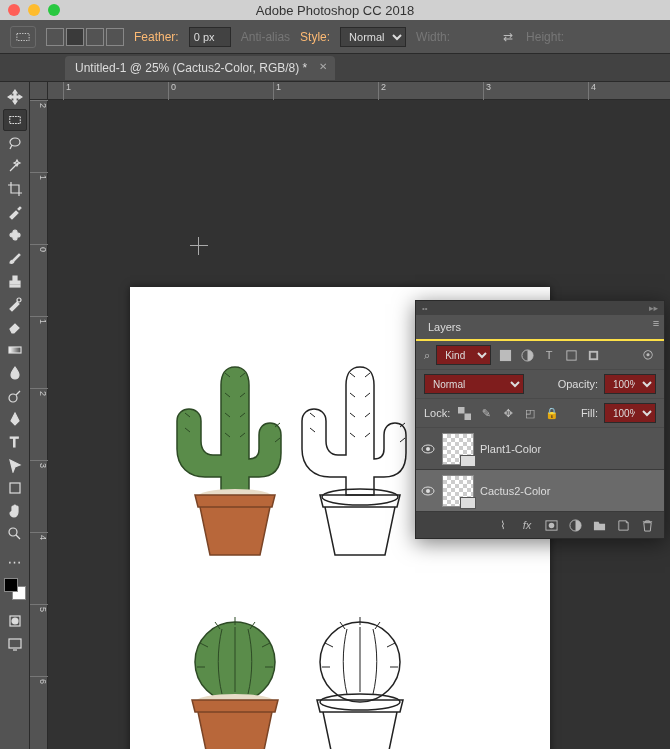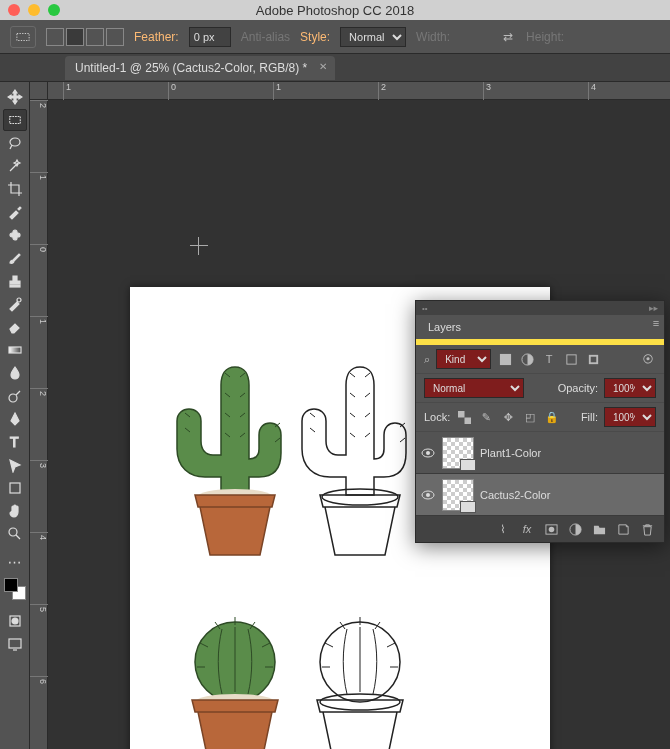--- a/index.html
+++ b/index.html
@@ -36,21 +36,21 @@
 .ruler-v .tick{position:absolute;left:0;width:18px;border-top:1px solid #777;font-size:9px;color:#ccc;writing-mode:vertical-rl;padding-top:2px}
 .ruler-c{position:absolute;top:0;left:0;width:18px;height:18px;background:#535353;border-right:1px solid #2a2a2a;border-bottom:1px solid #2a2a2a}
 .canvas{position:absolute;top:205px;left:100px;width:420px;height:530px;background:#fff;box-shadow:0 0 8px rgba(0,0,0,.5)}
 .cursor{position:absolute;top:155px;left:160px;width:18px;height:18px;pointer-events:none}
 .cursor::before,.cursor::after{content:'';position:absolute;background:#aaa}
 .cursor::before{left:8px;top:0;width:1px;height:18px}
 .cursor::after{top:8px;left:0;height:1px;width:18px}
 .panel{position:absolute;top:300px;left:415px;width:250px;background:#535353;border:1px solid #2a2a2a;box-shadow:0 4px 20px rgba(0,0,0,.5);font-size:11px;color:#ddd}
 .panel-head{display:flex;align-items:center;justify-content:space-between;padding:2px 6px;background:#424242}
 .panel-head .grip{color:#888;font-size:8px}
-.panel-tabs{display:flex;border-bottom:6px solid #fde047}
+.panel-tabs{display:flex;border-bottom:2px solid #fde047}
 .ptab{padding:6px 12px;background:#535353;font-weight:500}
 .panel-row{display:flex;align-items:center;gap:6px;padding:4px 8px;border-bottom:1px solid #4a4a4a}
 .psel{background:#7f1d1d;border:1px solid #2a2a2a;color:#ddd;font-size:10px;height:20px;padding:0 4px}
 .picon{width:16px;height:16px;display:flex;align-items:center;justify-content:center;color:#bbb}
 .picon svg{width:13px;height:13px;fill:#bbb}
 .layers{max-height:220px;overflow:auto}
 .layer{display:flex;align-items:center;height:42px;border-bottom:1px solid #3a3a3a;padding:0 4px;gap:6px}
 .layer.active{background:#6a6a6a}
 .eye{width:16px;height:16px;display:flex;align-items:center;justify-content:center}
 .thumb{width:32px;height:32px;background:#fff;border:1px solid #888;position:relative;flex-shrink:0;background-image:linear-gradient(45deg,#ccc 25%,transparent 25%,transparent 75%,#ccc 75%),linear-gradient(45deg,#ccc 25%,transparent 25%,transparent 75%,#ccc 75%);background-size:8px 8px;background-position:0 0,4px 4px}

